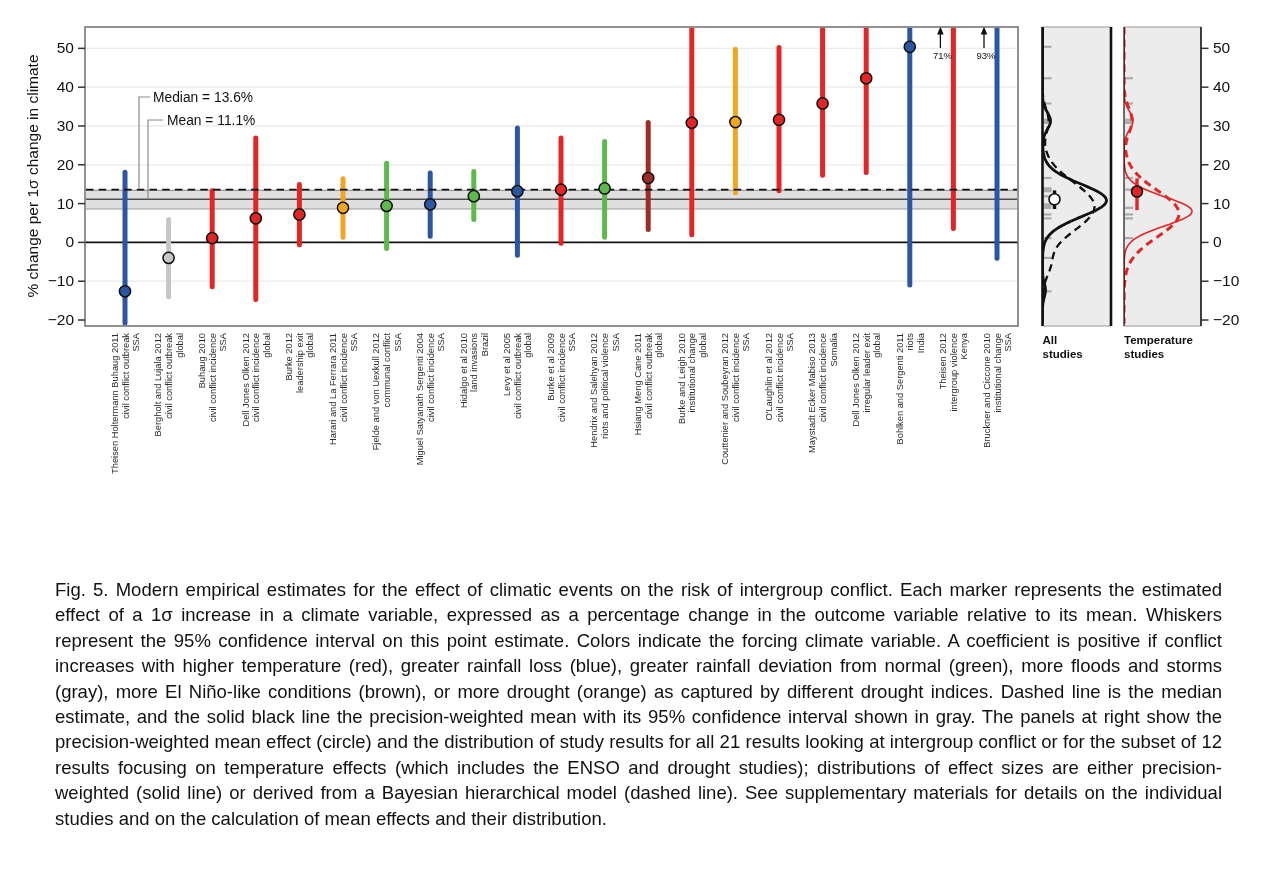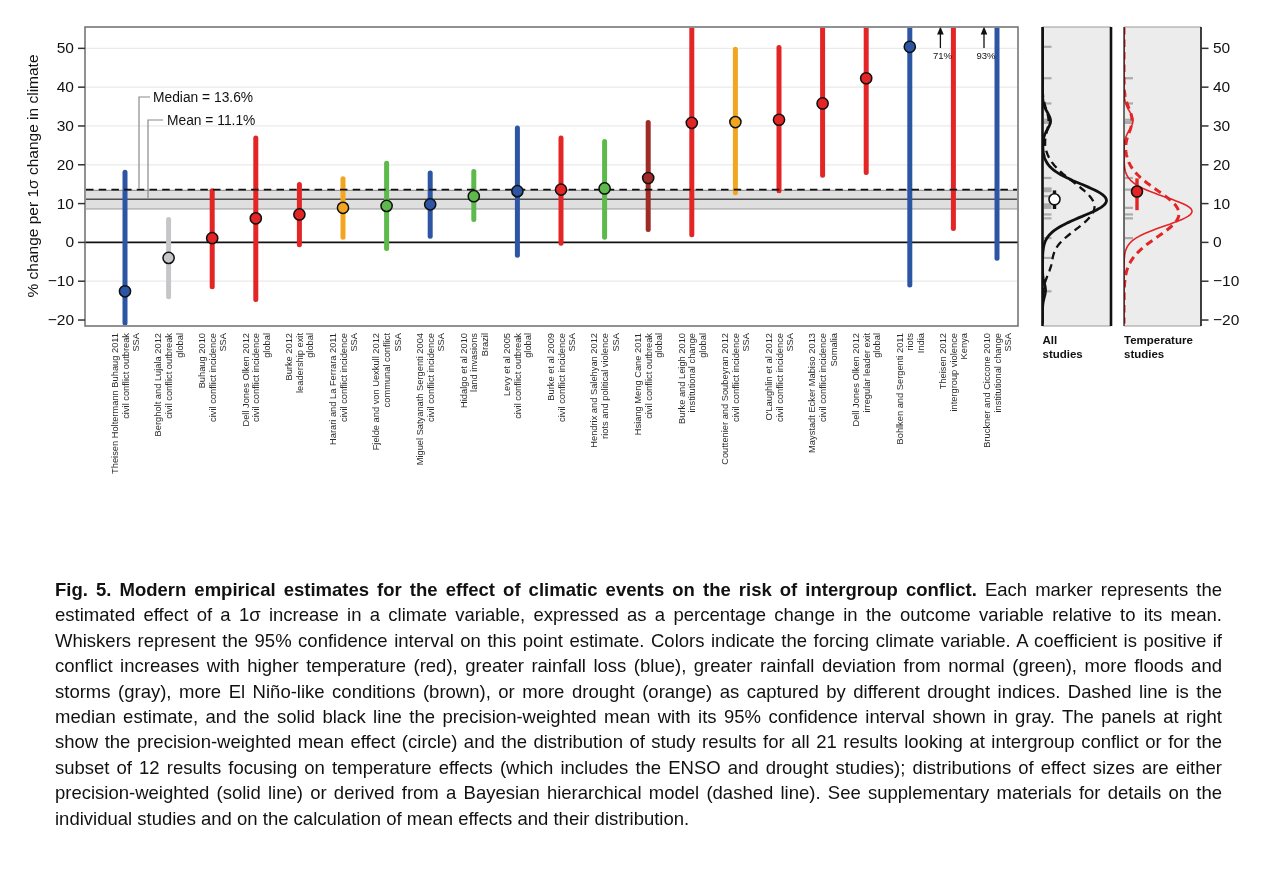--- a/index.html
+++ b/index.html
@@ -1,21 +1,21 @@
 <!DOCTYPE html>
 <html><head>
 <meta charset="utf-8">
 <style>
   html,body{margin:0;padding:0;background:#ffffff;}
   #page{position:relative;width:1275px;height:870px;background:#ffffff;overflow:hidden;
         font-family:"Liberation Sans", sans-serif;}
   #figure-svg{position:absolute;left:0;top:0;}
   #figure-caption{position:absolute;left:55px;top:577px;width:1167px;margin:0;
         font-size:18.5px;line-height:25.4px;color:#111;text-align:justify;}
-  #figure-caption b{font-weight:bold;}
+  #figure-caption b{font-weight:normal;}
 </style>
 </head>
 <body>
 
 <div id="page">
 
   <svg id="figure-svg" width="1275" height="500" viewBox="0 0 1275 500">
     <defs>
       <clipPath id="plotclip">
           <rect x="85.75" y="27.75" width="931.5" height="297.5"></rect>

